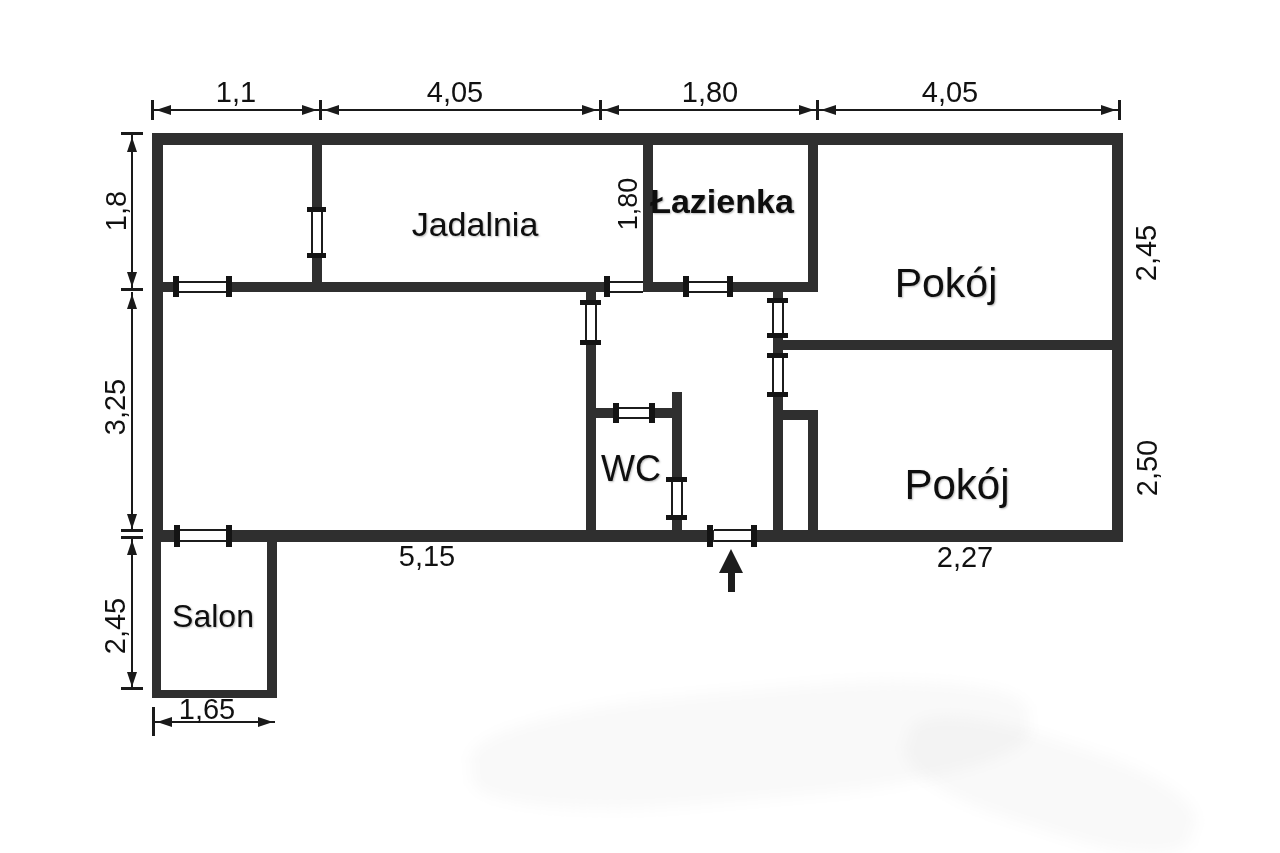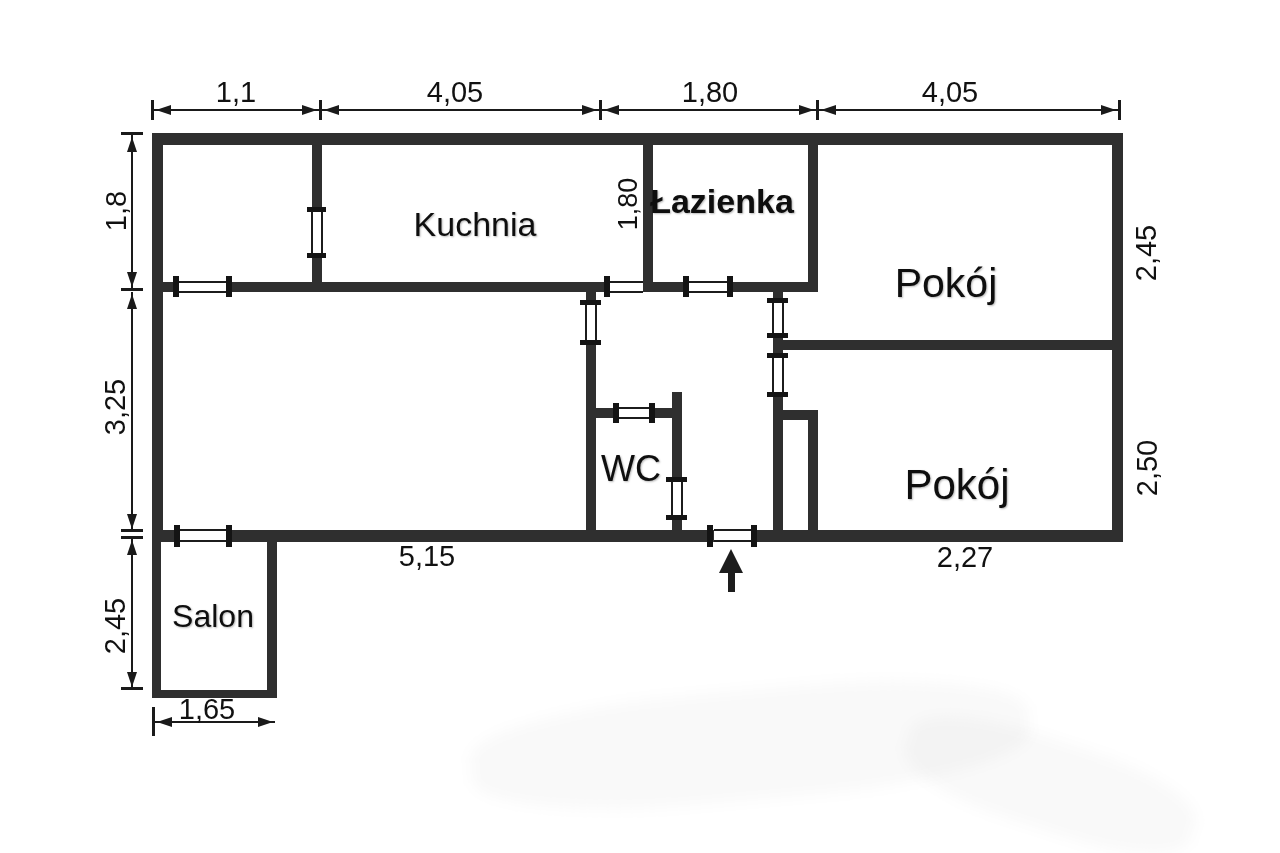--- a/index.html
+++ b/index.html
@@ -145,21 +145,21 @@
 
   <div class="dline" style="left: 153px; top: 721px; width: 122px; height: 2px; background: rgb(26, 26, 26);"></div>
   <div class="tick-v" style="left:152px;top:707px;height:29px;"></div>
   <div class="arr l" style="left:157px;top:717px;"></div>
   <div class="arr r" style="left:258px;top:717px;"></div>
   <div class="dim-label" style="left:207px;top:693px;">1,65</div>
 
   <div class="dim-label" style="left:427px;top:540px;">5,15</div>
   <div class="dim-label" style="left:965px;top:541px;">2,27</div>
 
-  <div class="room-label" style="left:475px;top:224px;font-size:34px;">Kuchnia</div>
+  <div class="room-label" style="left:475px;top:224px;font-size:34px;">Jadalnia</div>
   <div class="room-label" style="left:722px;top:201px;font-size:34px;font-weight:bold;">Łazienka</div>
   <div class="room-label" style="left:946px;top:283px;font-size:41px;">Pokój</div>
   <div class="room-label" style="left:631px;top:469px;font-size:36px;">WC</div>
   <div class="room-label" style="left:957px;top:485px;font-size:42px;">Pokój</div>
   <div class="room-label" style="left:213px;top:616px;font-size:32px;">Salon</div>
 
   <div class="arrow-head" style="left:719px;top:549px;"></div>
   <div class="arrow-shaft" style="left:728px;top:571px;width:7px;height:21px;"></div>
 
   <div class="smudge" style="left:470px;top:690px;width:560px;height:110px;transform:rotate(-5deg);"></div>

